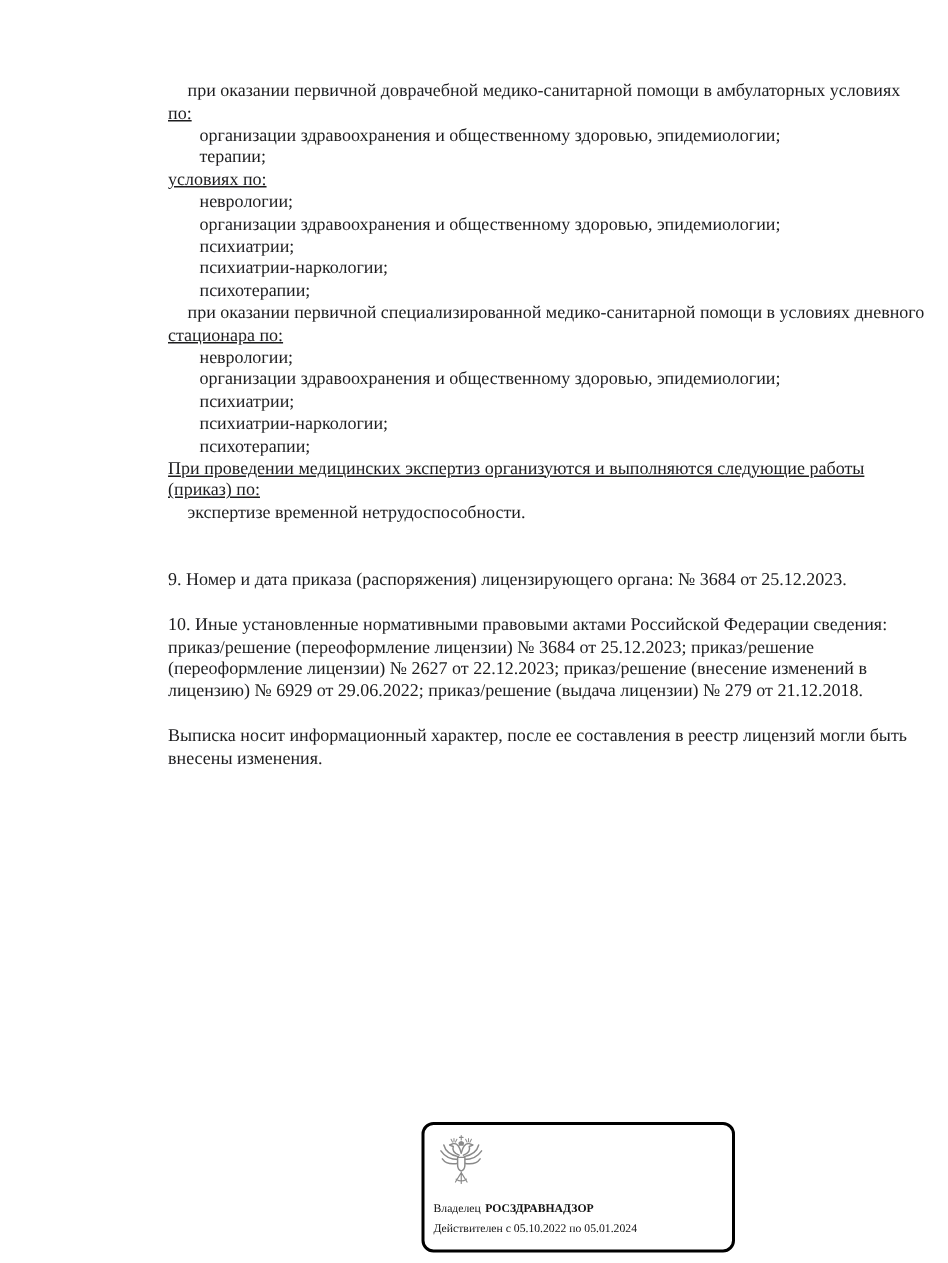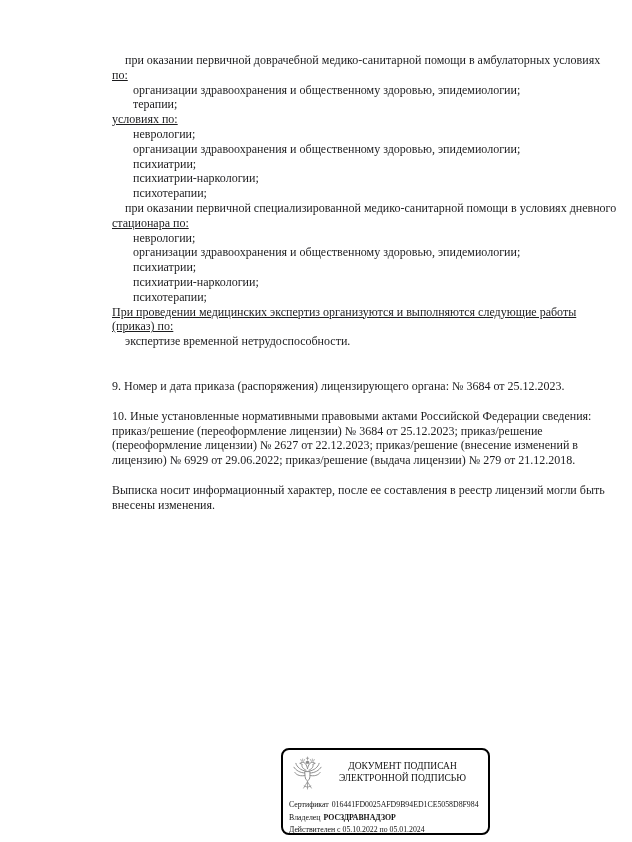--- a/index.html
+++ b/index.html
@@ -174,29 +174,22 @@
             <path d="M36 32 C46 30 54 24 56 16"></path>
             <path d="M36 36 C48 36 56 30 60 24"></path>
             <path d="M36 41 C46 43 54 41 58 35"></path>
 
             <path d="M27 33 h10 v11 q0 6 -5 8 q-5 -2 -5 -8 z" fill="#ffffff"></path>
 
             <path d="M32 54 l-8 13 M32 54 v15 M32 54 l8 13 M25 63 q7 5 14 0" stroke-width="1.6"></path>
           </g>
         </svg>
       </span>
-      <div class="stamp-title">
-        <div>ДОКУМЕНТ ПОДПИСАН</div>
-        <div>ЭЛЕКТРОННОЙ ПОДПИСЬЮ</div>
-      </div>
     </div>
     <div class="stamp-info">
-      <div>
-        <span class="lbl">Сертификат</span><span>016441FD0025AFD9B94ED1CE5058D8F984</span>
-      </div>
       <div>
         <span class="lbl">Владелец</span><b>РОСЗДРАВНАДЗОР</b>
       </div>
       <div>Действителен с 05.10.2022 по 05.01.2024</div>
     </div>
   </div>
 
 </div>
 
 </body></html>

